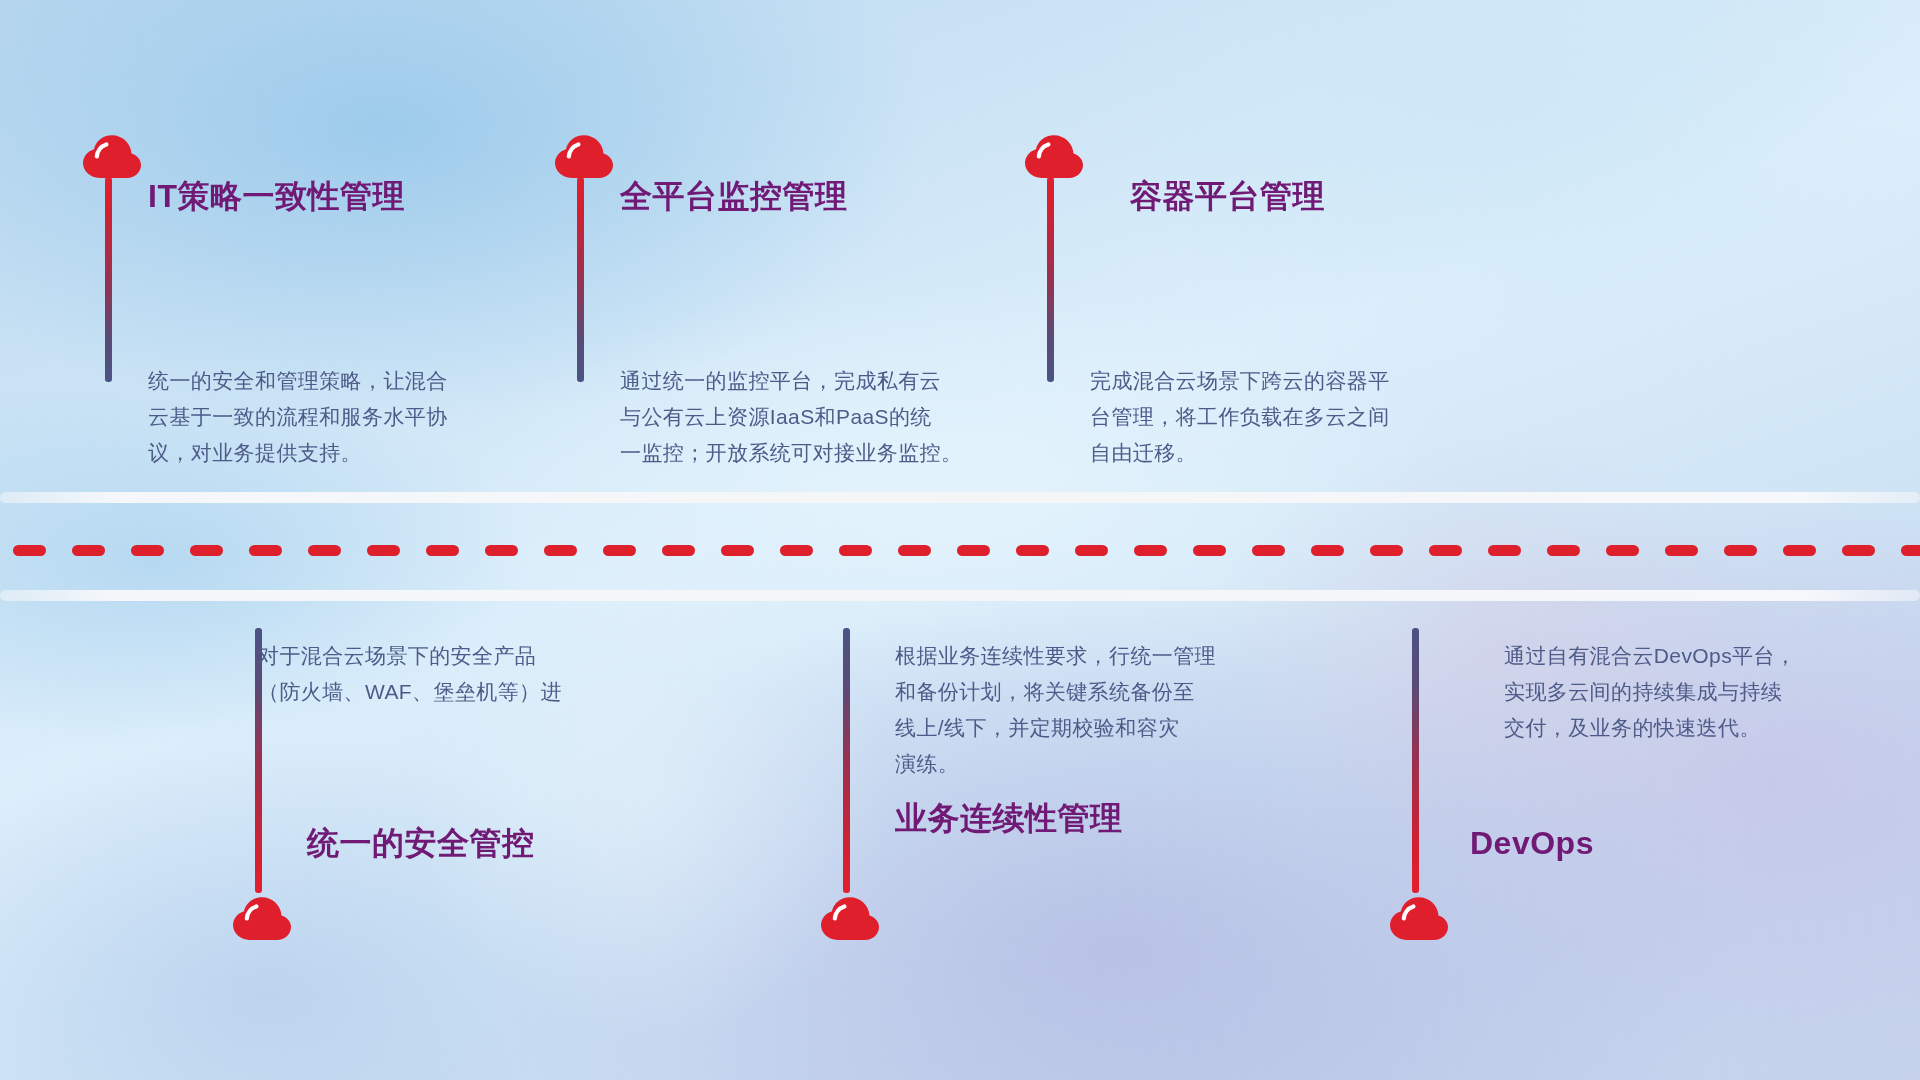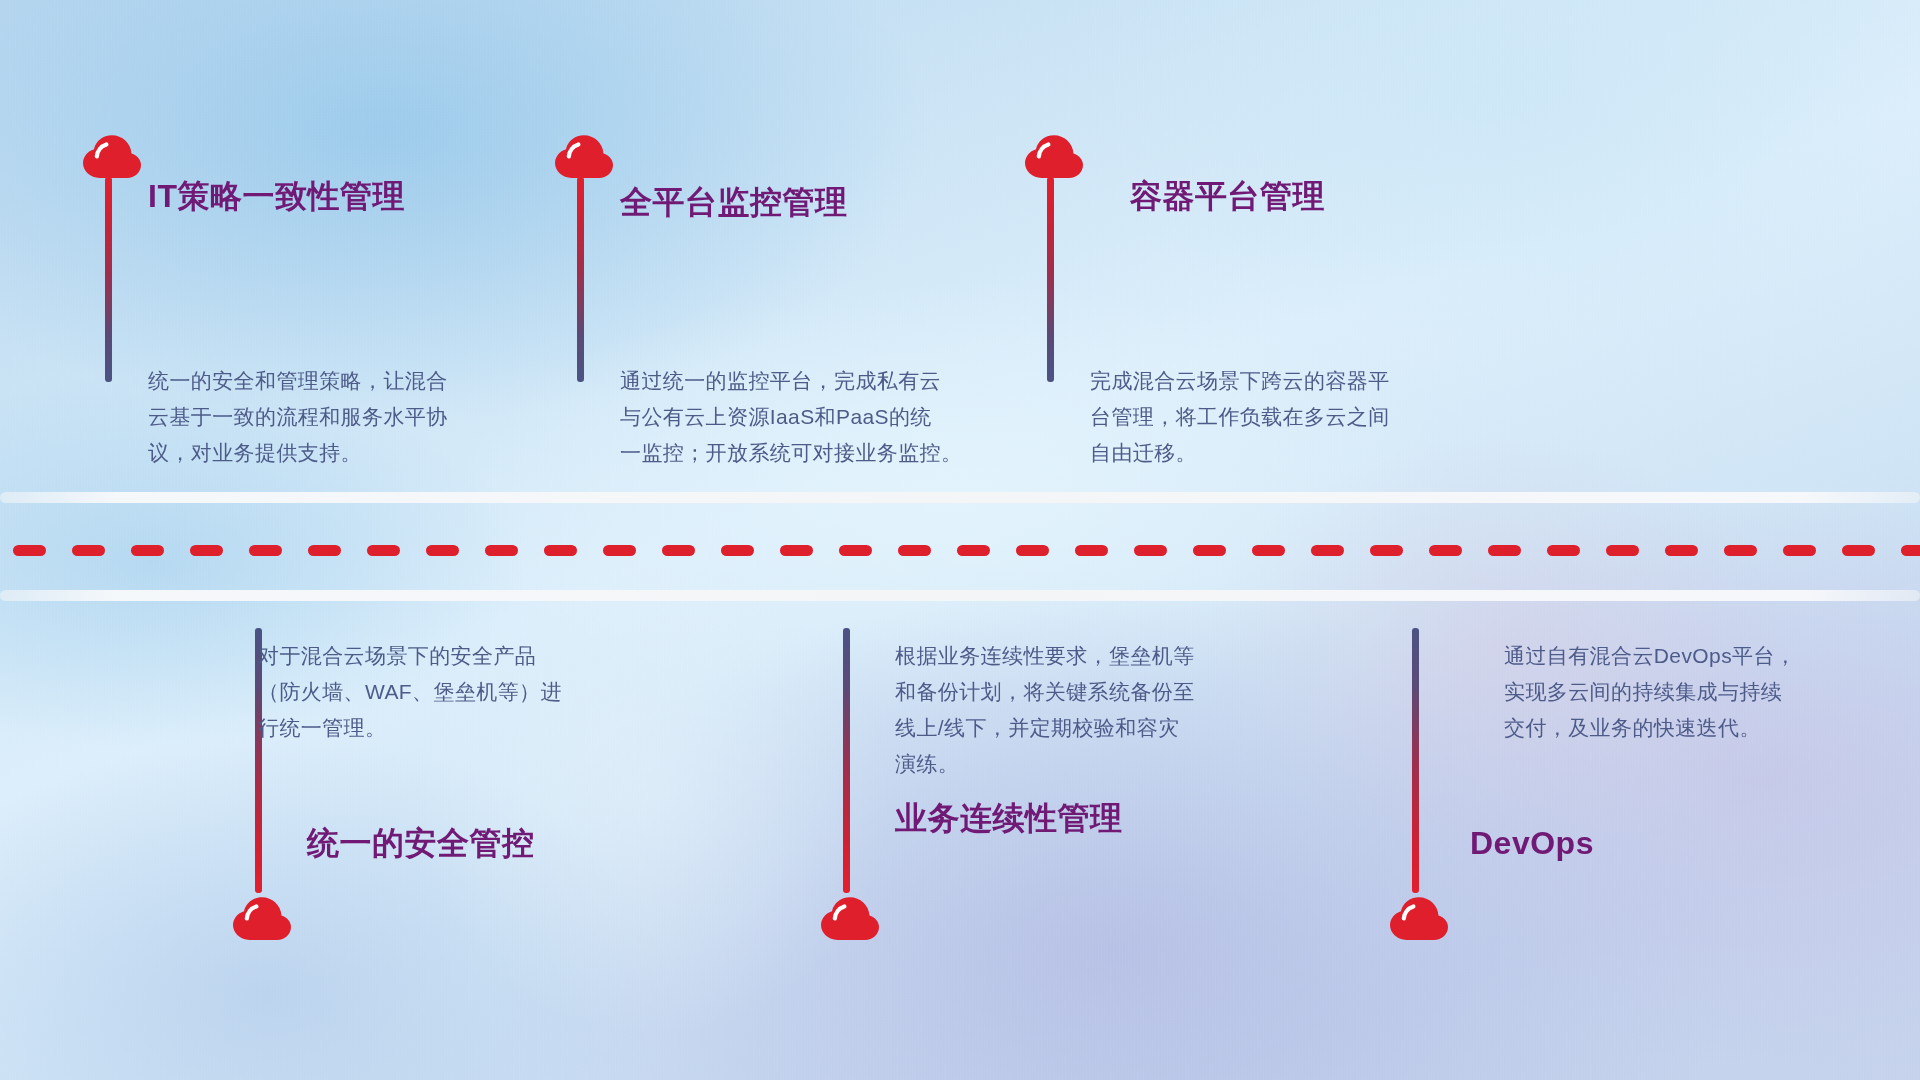--- a/index.html
+++ b/index.html
@@ -135,21 +135,21 @@
   </div>
 
   <div class="col">
     <div class="cloud-icon" style="left:551px; top:131px;">
       <svg viewBox="0 0 64 48" width="64" height="48">
         <path d="M20.5 47C11.4 47 4 40.3 4 32.1c0-6.5 4.6-12 11-13.9C16.6 10.3 24 4.3 32.9 4.3c10.4 0 18.9 8 19.6 18.1C58.1 24 62 28.6 62 34c0 7.2-6.2 13-13.9 13H20.5z" fill="#e01f2d"></path>
         <path d="M17.8 25.5c.4-5.6 4.3-10.3 9.6-12" fill="none" stroke="#ffffff" stroke-width="4.2" stroke-linecap="round"></path>
       </svg>
     </div>
     <div class="stem stem-top" style="left:577px; top:177px; height:205px;"></div>
-    <div class="col-title" style="left:620px; top:186px;text-align:center;">全平台监控管理</div>
+    <div class="col-title" style="left:620px; top:180px;text-align:center;">全平台监控管理</div>
     <div class="col-body" style="left:620px; top:363px; width:440px;">
       <span class="ln">通过统一的监控平台，完成私有云</span>
       <span class="ln">与公有云上资源IaaS和PaaS的统</span>
       <span class="ln">一监控；开放系统可对接业务监控。</span>
     </div>
   </div>
 
   <div class="col">
     <div class="cloud-icon" style="left:1021px; top:131px;">
       <svg viewBox="0 0 64 48" width="64" height="48">
@@ -202,35 +202,34 @@
       <div class="dash" style="left: 1842px; background: rgb(222, 31, 44);"></div>
       <div class="dash" style="left: 1901px; background: rgb(222, 31, 44);"></div>
     </div>
   <div class="road road-edge road-edge-bottom"></div>
 
   <div class="col">
     <div class="stem stem-bottom" style="left:255px; top:628px; height:265px;"></div>
     <div class="col-body" style="left:258px; top:638px; width:430px;">
       <span class="ln">对于混合云场景下的安全产品</span>
       <span class="ln">（防火墙、WAF、堡垒机等）进</span>
-      <span class="ln">行统一管理。</span>
     </div>
     <div class="col-title" style="left:307px; top:827px;">统一的安全管控</div>
     <div class="cloud-icon" style="left:229px; top:893px;">
       <svg viewBox="0 0 64 48" width="64" height="48">
         <path d="M20.5 47C11.4 47 4 40.3 4 32.1c0-6.5 4.6-12 11-13.9C16.6 10.3 24 4.3 32.9 4.3c10.4 0 18.9 8 19.6 18.1C58.1 24 62 28.6 62 34c0 7.2-6.2 13-13.9 13H20.5z" fill="#e01f2d"></path>
         <path d="M17.8 25.5c.4-5.6 4.3-10.3 9.6-12" fill="none" stroke="#ffffff" stroke-width="4.2" stroke-linecap="round"></path>
       </svg>
     </div>
   </div>
 
   <div class="col">
     <div class="stem stem-bottom" style="left:843px; top:628px; height:265px;"></div>
     <div class="col-body" style="left:895px; top:638px; width:440px;">
-      <span class="ln">根据业务连续性要求，堡垒机等</span>
+      <span class="ln">根据业务连续性要求，行统一管理</span>
       <span class="ln">和备份计划，将关键系统备份至</span>
       <span class="ln">线上/线下，并定期校验和容灾</span>
       <span class="ln">演练。</span>
     </div>
     <div class="col-title" style="left:895px; top:802px;">业务连续性管理</div>
     <div class="cloud-icon" style="left:817px; top:893px;">
       <svg viewBox="0 0 64 48" width="64" height="48">
         <path d="M20.5 47C11.4 47 4 40.3 4 32.1c0-6.5 4.6-12 11-13.9C16.6 10.3 24 4.3 32.9 4.3c10.4 0 18.9 8 19.6 18.1C58.1 24 62 28.6 62 34c0 7.2-6.2 13-13.9 13H20.5z" fill="#e01f2d"></path>
         <path d="M17.8 25.5c.4-5.6 4.3-10.3 9.6-12" fill="none" stroke="#ffffff" stroke-width="4.2" stroke-linecap="round"></path>
       </svg>

